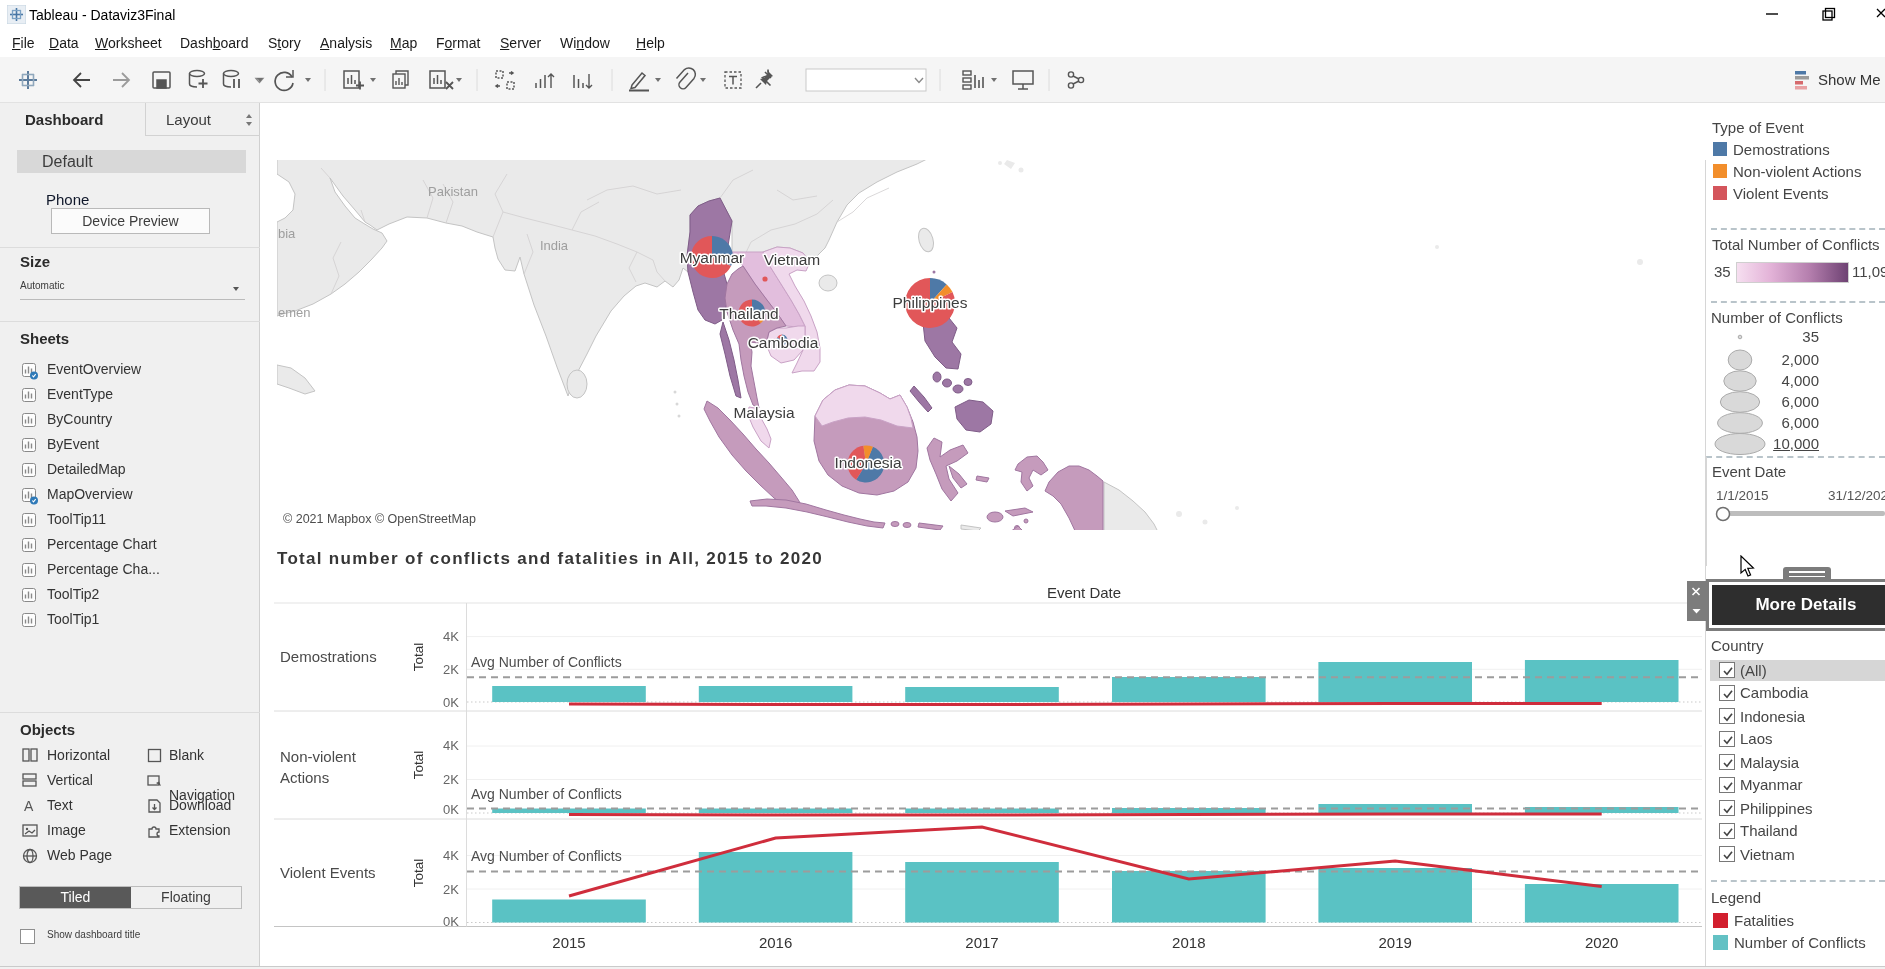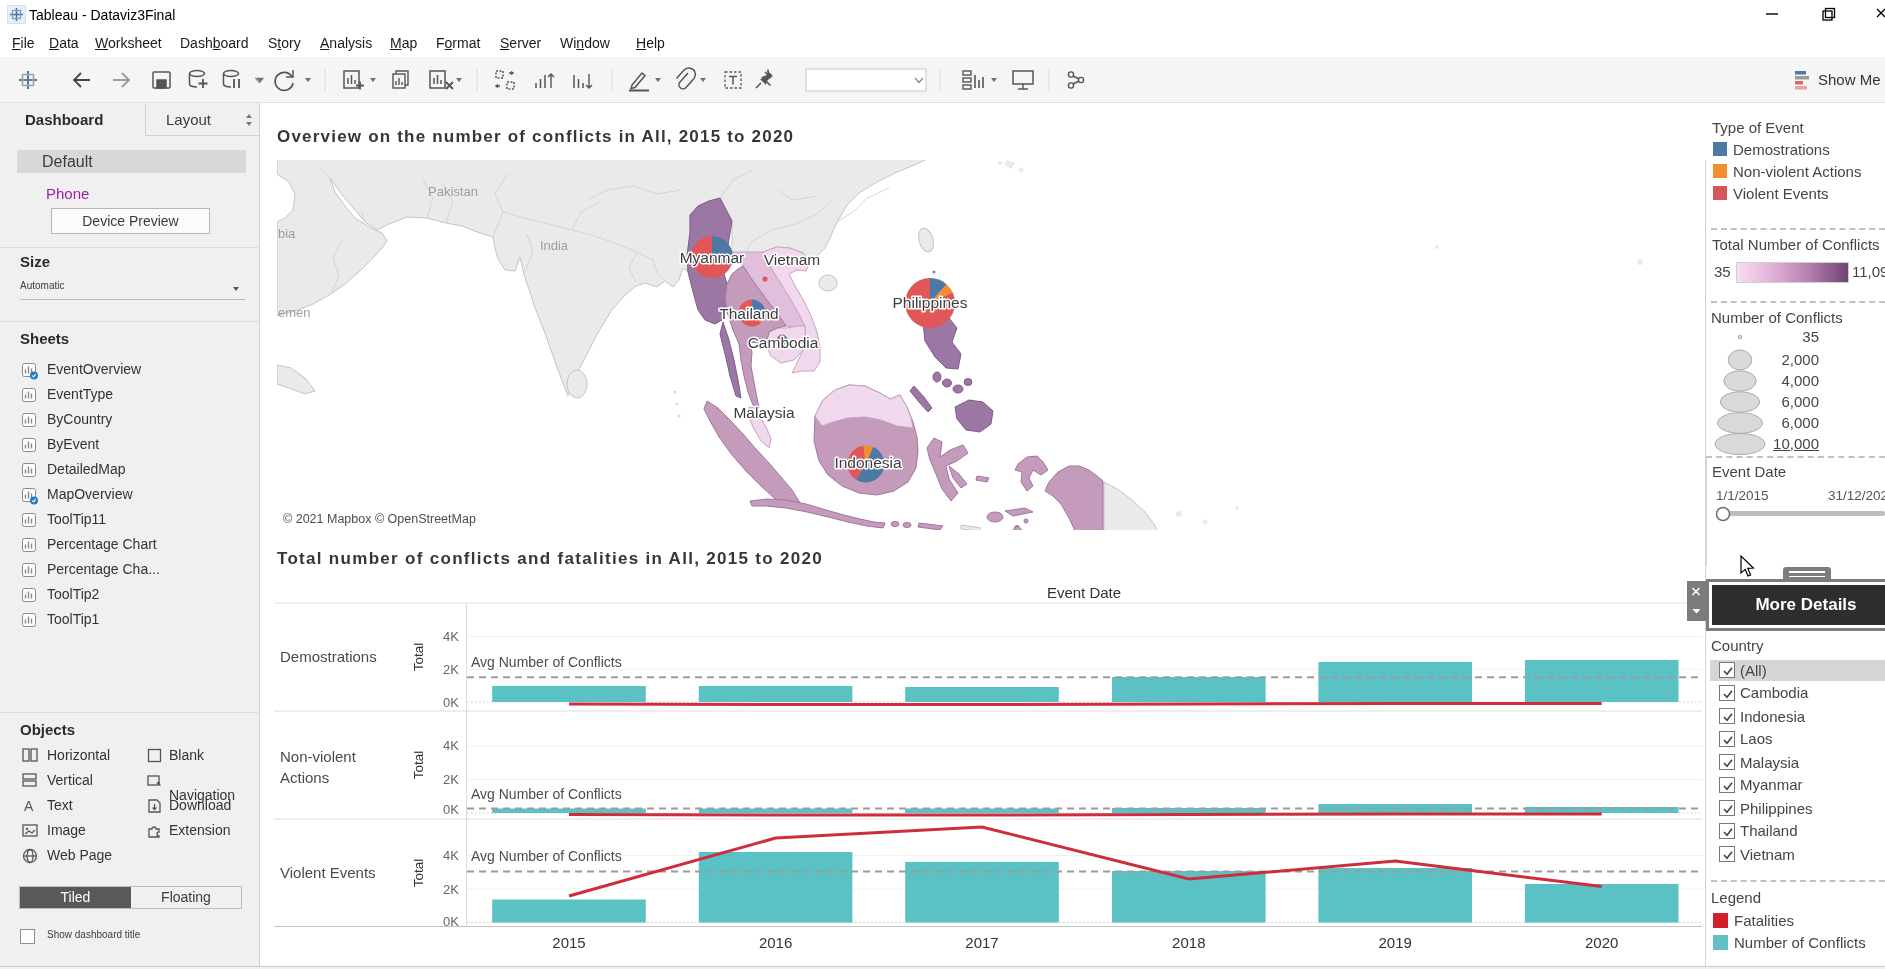--- a/index.html
+++ b/index.html
@@ -240,21 +240,21 @@
 
     <div class="abs" style="left:145px; top:0; width:115px; height:33px; border-left:1px solid #d2d2d2; border-bottom:1px solid #d2d2d2;"></div>
     <div class="abs" style="left:25px; top:8px; font-size:15px; font-weight:bold; color:#2b2b2b;">Dashboard</div>
     <div class="abs" style="left:166px; top:8px; font-size:15px; color:#3c3c3c;">Layout</div>
     <svg class="abs" style="left:244px; top:10px;" width="10" height="14" viewBox="0 0 10 14">
       <path d="M5,1 L8,5 H2 Z M5,13 L2,9 H8 Z" fill="#777"></path>
     </svg>
 
     <div class="abs" style="left:17px; top:47px; width:229px; height:23px; background:#d8d8d8;"></div>
     <div class="abs" style="left:42px; top:50px; font-size:16px; color:#3c3c3c;">Default</div>
-    <div class="abs" style="left:46px; top:82px; font-size:15px; color:#a21caf;">Phone</div>
+    <div class="abs" style="left:46px; top:88px; font-size:15px; color:#0f172a;">Phone</div>
     <div class="abs" style="left:51px; top:105px; width:159px; height:26px; border:1px solid #b9b9b9; background:#fbfbfb;">
       <div style="text-align:center; font-size:14px; color:#3c3c3c; margin-top:4px;">Device Preview</div>
     </div>
     <div class="lp-divider" style="top:144px;"></div>
     <div class="abs" style="left:20px; top:150px; font-size:15px; font-weight:bold; color:#2b2b2b;">Size</div>
     <div class="abs" style="left:20px; top:177px; font-size:10px; color:#3c3c3c;">Automatic</div>
     <div class="caret" style="left:233px; top:184px; border-top-color:#555;"></div>
     <div class="abs" style="left:20px; top:196px; width:225px; height:1px; background:#bbb;"></div>
     <div class="lp-divider" style="top:218px;"></div>
     <div class="abs" style="left:20px; top:227px; font-size:15px; font-weight:bold; color:#2b2b2b;">Sheets</div>
@@ -394,21 +394,20 @@
     <div class="abs" style="left:19px; top:783px; width:223px; height:23px; border:1px solid #bdbdbd;">
       <div class="abs" style="left:0; top:0; width:111px; height:21px; background:#595959; color:#fff; font-size:14px; text-align:center; line-height:21px;">Tiled</div>
       <div class="abs" style="left:111px; top:0; width:110px; height:21px; color:#3c3c3c; font-size:14px; text-align:center; line-height:21px;">Floating</div>
     </div>
     <div class="abs" style="left:20px; top:826px; width:15px; height:15px; border:1px solid #8f8f8f; background:#fff;"></div>
     <div class="abs" style="left:47px; top:826px; font-size:10px; color:#3c3c3c;">Show dashboard title</div>
   </div>
 
   <div id="dash"></div>
 
-  <h1 class="viz" style="left:277px; top:127px; letter-spacing:1.2px;">Overview on the number of conflicts in All, 2015 to 2020</h1>
 
   <svg class="abs" style="left:277px; top:160px;" width="1423" height="370" viewBox="0 0 1423 370">
     <path d="M0,-2 L652,-2 L640,4 L620,12 L600,22 L582,33 L570,45 L560,62 L552,80 L548,88 L540,96 L533,102
       L526,93 L513,88 L500,87 L486,92 L476,97 L465,101 L455,92
       L455,61 L443,38 L432,41 L421,46 L413,55 L413,72 L410,96 L411,112
       L406,108 L402,120 L396,127 L388,121 L380,127
       L368,123 L359,126 L347,136 L334,151 L319,176 L310,194 L297,219 L291,236
       L280,207 L269,176 L257,145 L247,114
       L243,97 L238,111 L228,110 L221,99 L218,88 L216,77
       L200,72 L185,66 L169,63 L150,58 L130,57 L112,64 L100,70 L93,65 L88,62

